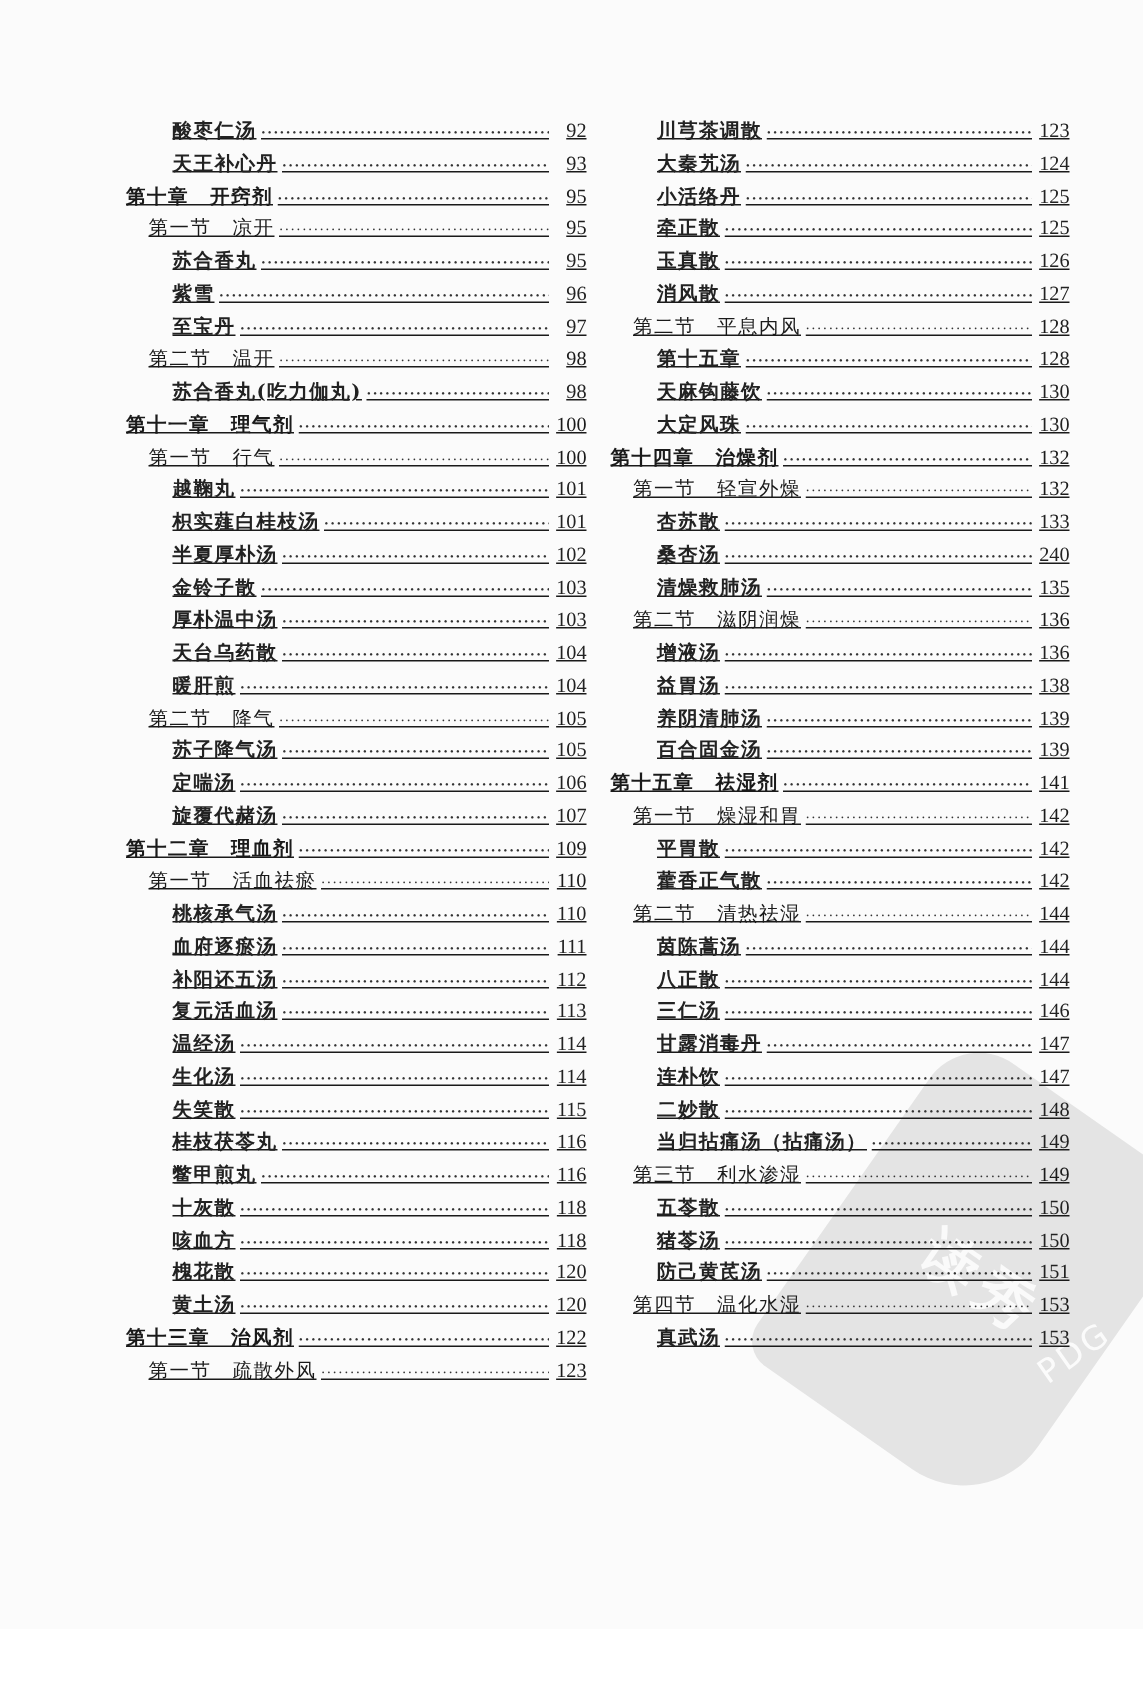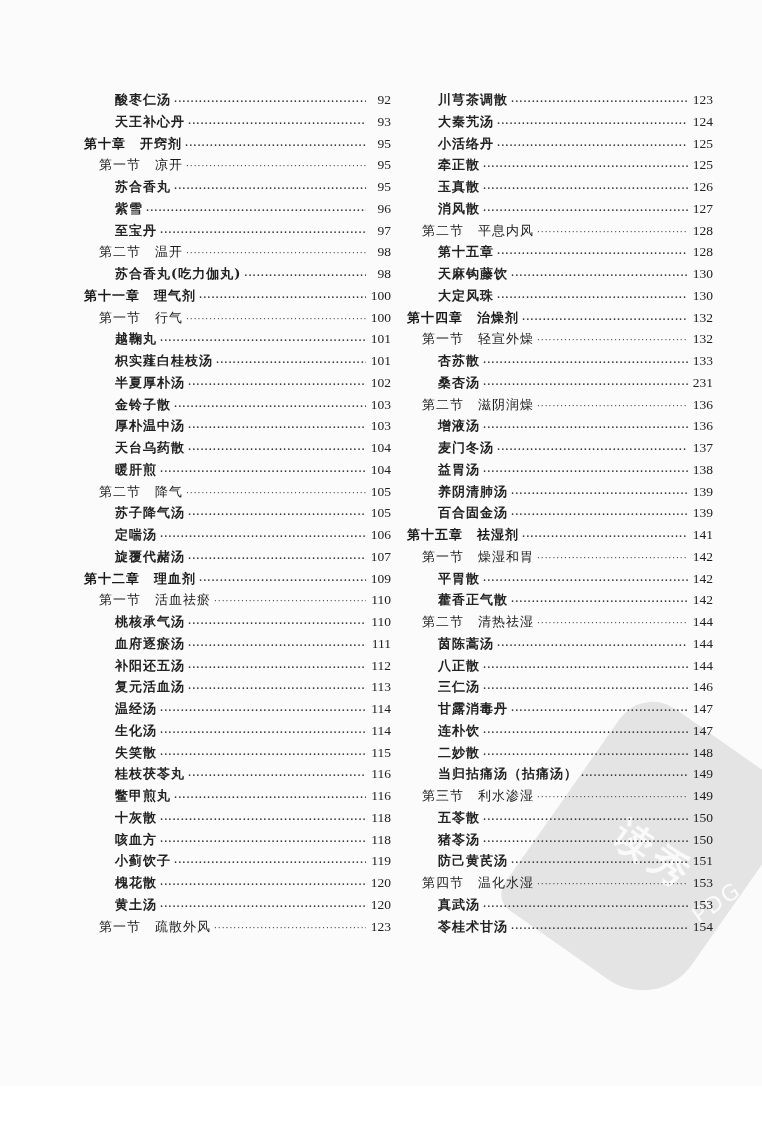--- a/index.html
+++ b/index.html
@@ -7,21 +7,21 @@
     width: 762px; height: 1122px; position: relative; overflow: hidden;
     background: #ffffff;
     font-family: "DejaVu Serif", "Liberation Serif", serif;
     color: #1a1a1a;
   }
   .page-bg {
     position: absolute; left: 0; top: 0; width: 762px; height: 1086px;
     background: #fbfbfb;
   }
   .column {
-    position: absolute; top: 89px;
+    position: absolute; top: 76px; text-decoration: underline;
   }
   .col-left { left: 84px; width: 307px; }
   .col-right { left: 407px; width: 306px; }
   .toc-row {
     display: flex; align-items: baseline;
     height: 21.75px; line-height: 21.75px;
     font-size: 13px; white-space: nowrap;
   }
   .toc-row.chapter { font-weight: bold; padding-left: 0; }
   .toc-row.section { padding-left: 15px; }
@@ -239,33 +239,33 @@
       <span class="label">十灰散</span>
       <span class="leader"></span>
       <span class="page">118</span>
     </div>
     <div class="toc-row entry">
       <span class="label">咳血方</span>
       <span class="leader"></span>
       <span class="page">118</span>
     </div>
     <div class="toc-row entry">
-      <span class="label">小蓟饮子</span>
-      <span class="leader"></span>
-      <span class="page">119</span>
-    </div>
-    <div class="toc-row entry">
       <span class="label">槐花散</span>
       <span class="leader"></span>
       <span class="page">120</span>
     </div>
     <div class="toc-row entry">
       <span class="label">黄土汤</span>
       <span class="leader"></span>
       <span class="page">120</span>
+    </div>
+    <div class="toc-row chapter">
+      <span class="label">第十三章　治风剂</span>
+      <span class="leader"></span>
+      <span class="page">122</span>
     </div>
     <div class="toc-row section">
       <span class="label">第一节　疏散外风</span>
       <span class="leader"></span>
       <span class="page">123</span>
     </div>
   </div>
 <div class="column col-right" id="col-right">
     <div class="toc-row entry">
       <span class="label">川芎茶调散</span>
@@ -328,38 +328,38 @@
       <span class="page">132</span>
     </div>
     <div class="toc-row entry">
       <span class="label">杏苏散</span>
       <span class="leader"></span>
       <span class="page">133</span>
     </div>
     <div class="toc-row entry">
       <span class="label">桑杏汤</span>
       <span class="leader"></span>
-      <span class="page">231</span>
+      <span class="page">240</span>
+    </div>
+    <div class="toc-row entry">
+      <span class="label">清燥救肺汤</span>
+      <span class="leader"></span>
+      <span class="page">135</span>
     </div>
     <div class="toc-row section">
       <span class="label">第二节　滋阴润燥</span>
       <span class="leader"></span>
       <span class="page">136</span>
     </div>
     <div class="toc-row entry">
       <span class="label">增液汤</span>
       <span class="leader"></span>
       <span class="page">136</span>
     </div>
     <div class="toc-row entry">
-      <span class="label">麦门冬汤</span>
-      <span class="leader"></span>
-      <span class="page">137</span>
-    </div>
-    <div class="toc-row entry">
       <span class="label">益胃汤</span>
       <span class="leader"></span>
       <span class="page">138</span>
     </div>
     <div class="toc-row entry">
       <span class="label">养阴清肺汤</span>
       <span class="leader"></span>
       <span class="page">139</span>
     </div>
     <div class="toc-row entry">
@@ -449,19 +449,14 @@
     </div>
     <div class="toc-row section">
       <span class="label">第四节　温化水湿</span>
       <span class="leader"></span>
       <span class="page">153</span>
     </div>
     <div class="toc-row entry">
       <span class="label">真武汤</span>
       <span class="leader"></span>
       <span class="page">153</span>
-    </div>
-    <div class="toc-row entry">
-      <span class="label">苓桂术甘汤</span>
-      <span class="leader"></span>
-      <span class="page">154</span>
     </div>
   </div>
 
 </body></html>

